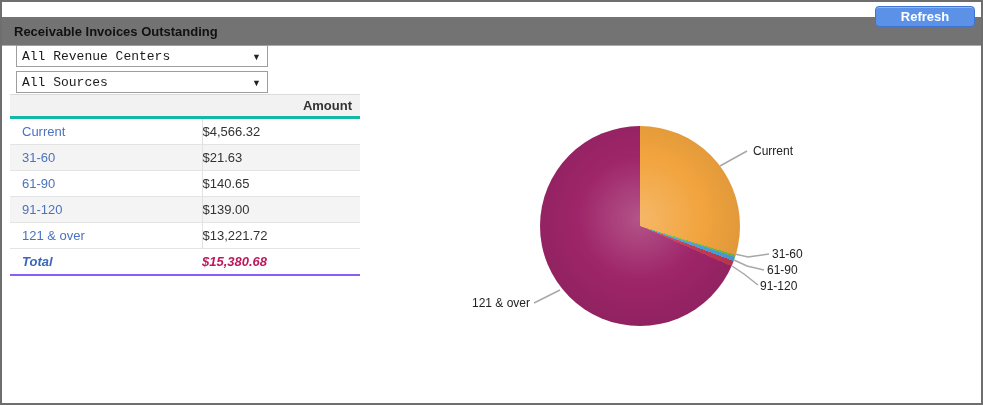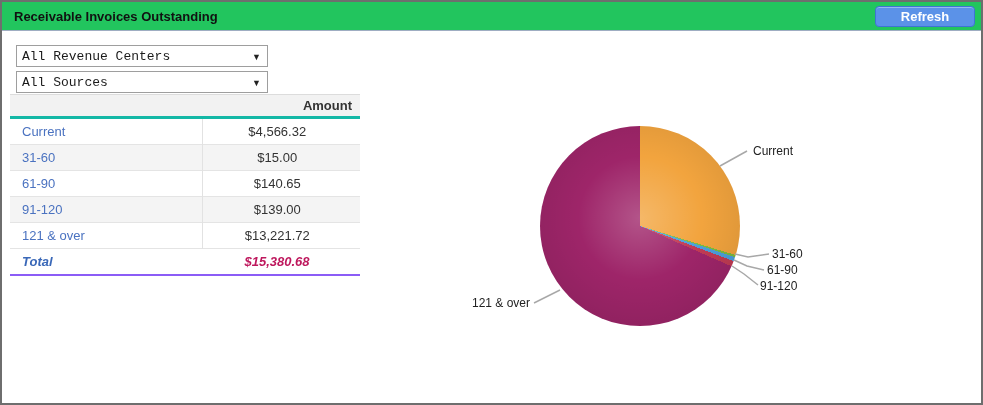--- a/index.html
+++ b/index.html
@@ -3,22 +3,22 @@
 <meta charset="utf-8">
 <style>
   html,body{margin:0;padding:0;background:#fff;}
   body{font-family:"Liberation Sans", sans-serif; -webkit-font-smoothing:antialiased;}
   .panel{
     position:relative; width:979px; height:401px;
     border:2px solid #6e6e6e; background:#fff; overflow:hidden;
   }
   
   .header-bar{
-    position:absolute; left:0; top:0; width:100%; height:28px;
-    background:#22c55e; border-bottom:1px solid #9fadc2;
+    position:absolute; left:0; top:15px; width:100%; height:28px;
+    background:#737373; border-bottom:1px solid #9fadc2;
     display:flex; align-items:center;
   }
   .page-title{font-size:13px; font-weight:bold; color:#111; padding-left:12px;}
   .refresh-btn{
     position:absolute; right:6px; top:4px; width:100px; height:21px;
     background:#5b92e8; border:1px solid #3f74d2; border-radius:4px;
     color:#fff; font-size:13px; font-weight:bold; font-family:Liberation Sans, sans-serif;
     cursor:pointer; box-shadow:inset 0 1px 0 rgba(255,255,255,.35);
     line-height:19px; text-align:center; padding:0;
   }
@@ -41,21 +41,21 @@
   .aging-table{
     position:absolute; left:8px; top:92px; width:350px;
     border-collapse:collapse; font-size:13px; table-layout:fixed;
   }
   .aging-table th{
     background:#f2f2f2; border-top:1px solid #dcdcdc; border-bottom:3px solid #14b8a6;
     font-weight:bold; color:#333; text-align:right; padding:3px 8px 3px 0; height:14px;
   }
   .aging-table td{height:25px; padding:0;}
   .aging-table .lbl{ padding-left:12px; text-align:left; width:172px;}
-  .aging-table .amt{ text-align:center; padding-right:8px; border-left:1px solid #e2e2e2; color:#333;}
+  .aging-table .amt{ text-align:left; padding-right:8px; border-left:1px solid #e2e2e2; color:#333;}
   .aging-table tr.data{border-bottom:1px solid #e4e4e4;}
   .aging-table tr.stripe{background:#f4f4f4;}
   .aging-table a{color:#4a72c0; text-decoration:none; cursor:pointer;}
   .aging-table tr.total-row{border-top:1px solid #bdbdbd; border-bottom:2px solid #8b5cf6;margin-top:8px;}
   .aging-table tr.total-row .lbl{color:#3a68b8; font-weight:bold; font-style:italic;}
   .aging-table tr.total-row .amt{font-weight:bold; font-style:italic; color:#be185d; border-left:none;}
   
   .chart-area{position:absolute; left:380px; top:40px; width:580px; height:330px;}
   .chart-title{width:560px; text-align:center; font-size:17px; color:#333; margin-top:12px;}
   .pie{
@@ -107,21 +107,21 @@
         <th>Amount</th>
       </tr>
     </thead>
     <tbody>
       <tr class="data">
         <td class="lbl"><a>Current</a></td>
         <td class="amt">$4,566.32</td>
       </tr>
       <tr class="data stripe">
         <td class="lbl"><a>31-60</a></td>
-        <td class="amt">$15.00</td>
+        <td class="amt">$21.63</td>
       </tr>
       <tr class="data">
         <td class="lbl"><a>61-90</a></td>
         <td class="amt">$140.65</td>
       </tr>
       <tr class="data stripe">
         <td class="lbl"><a>91-120</a></td>
         <td class="amt">$139.00</td>
       </tr>
       <tr class="data">

